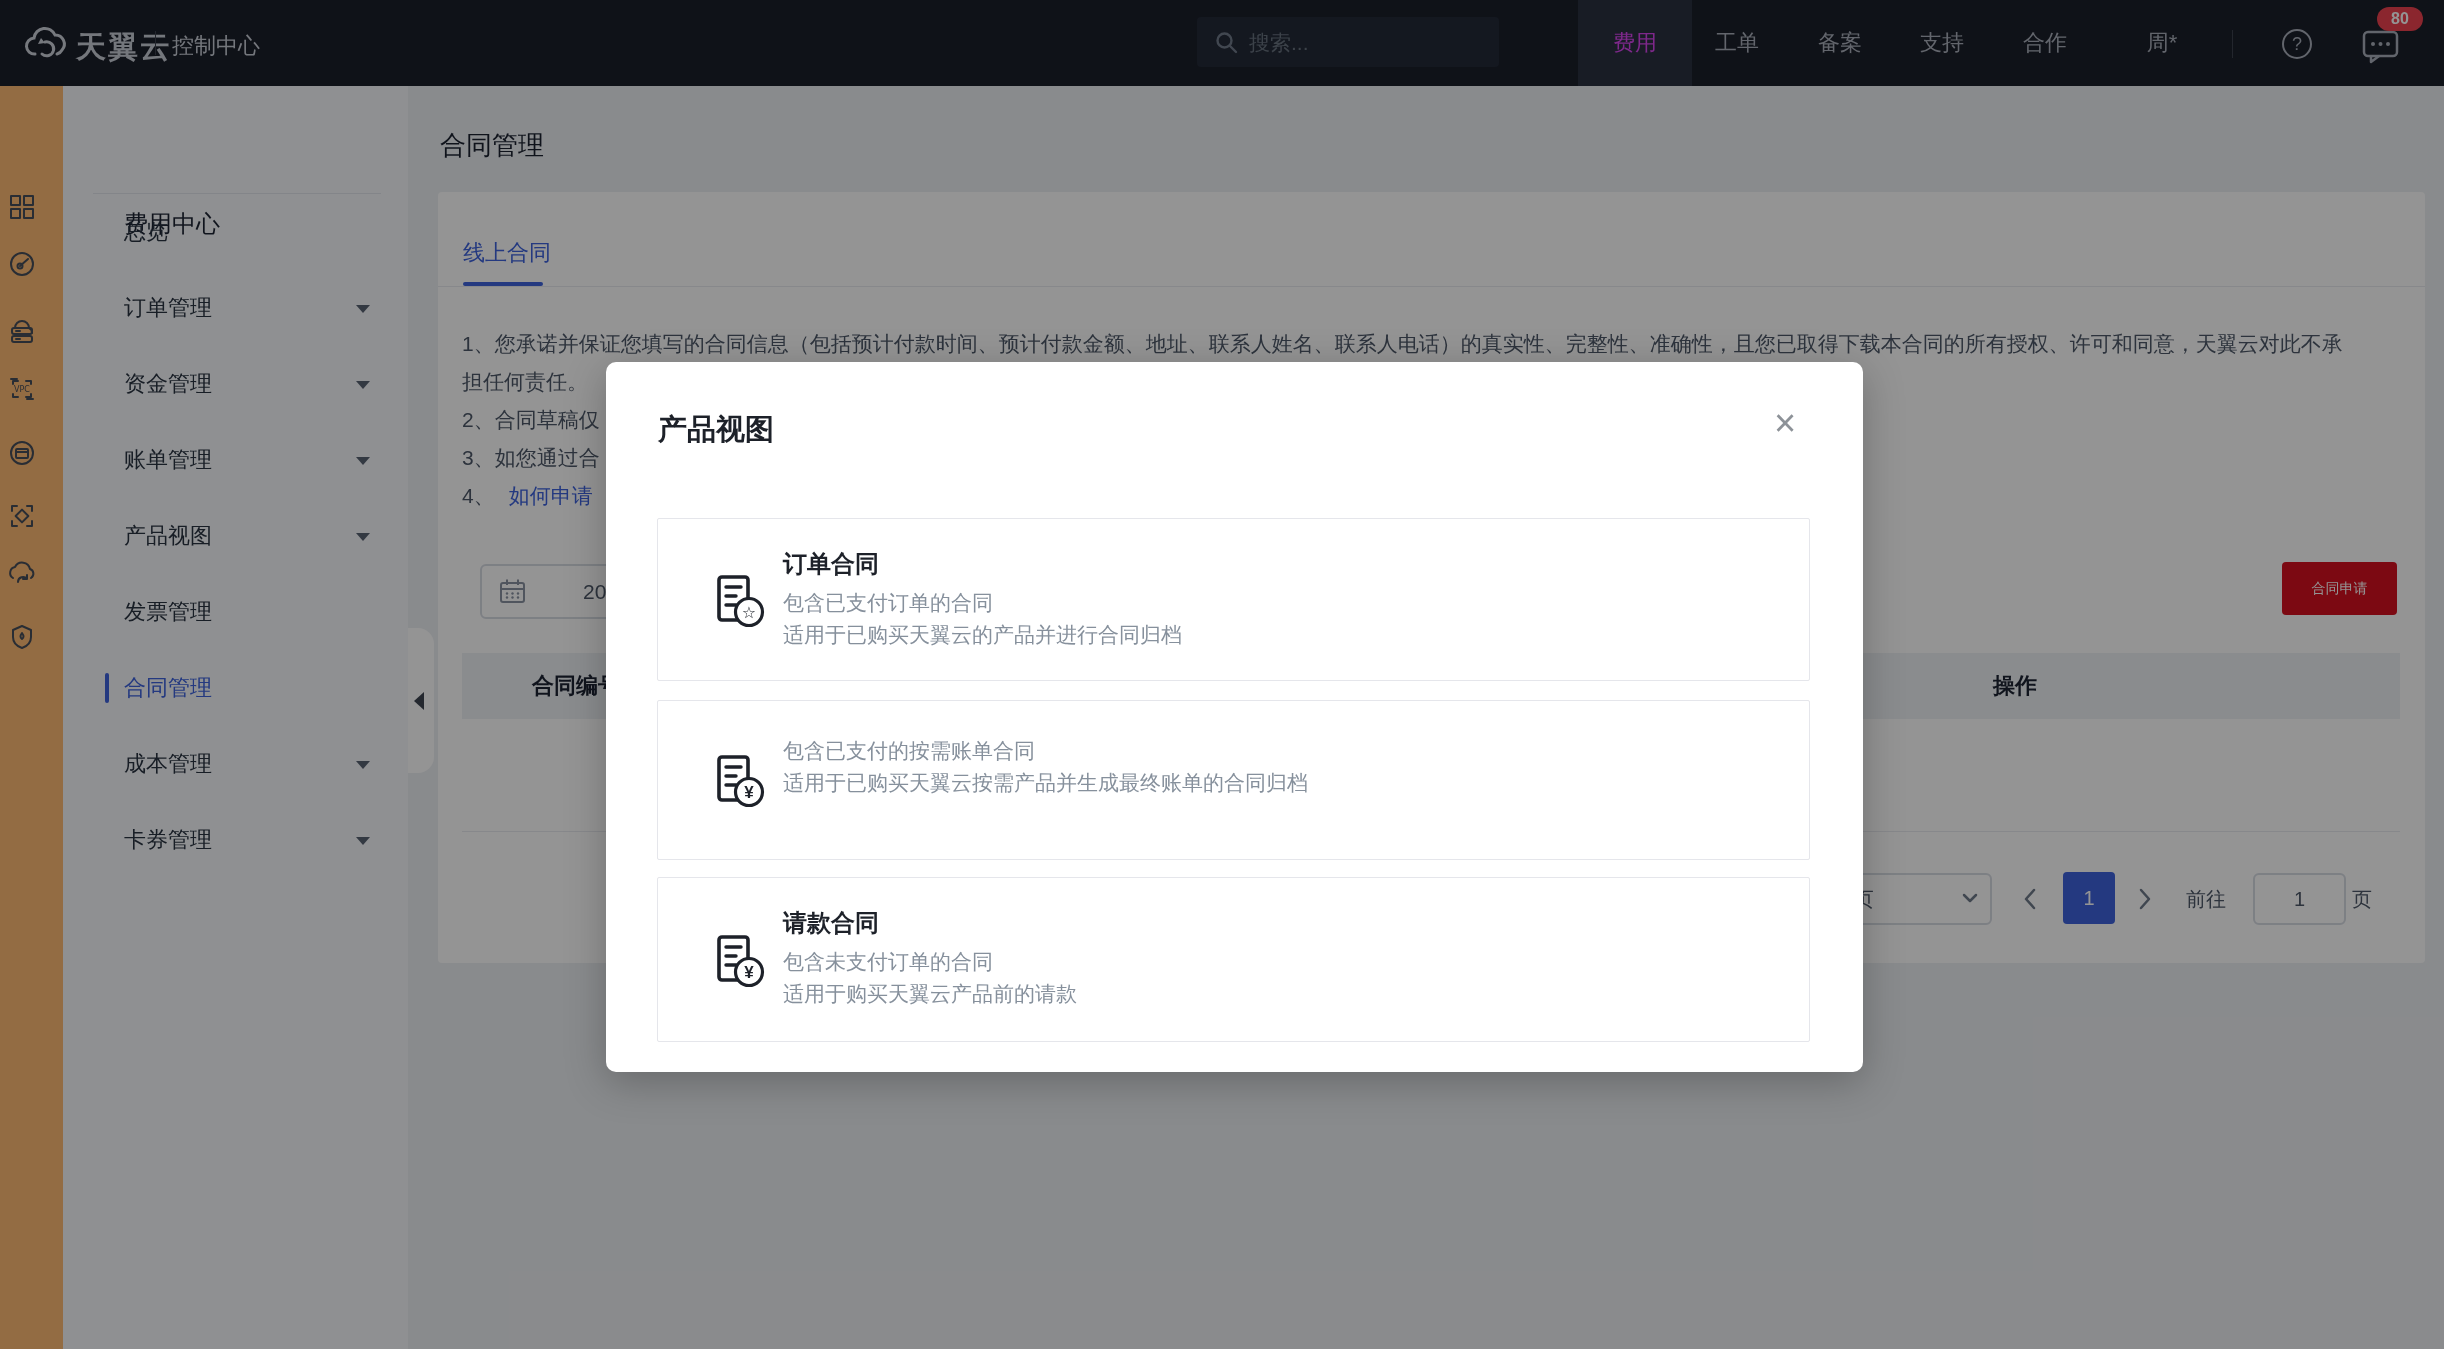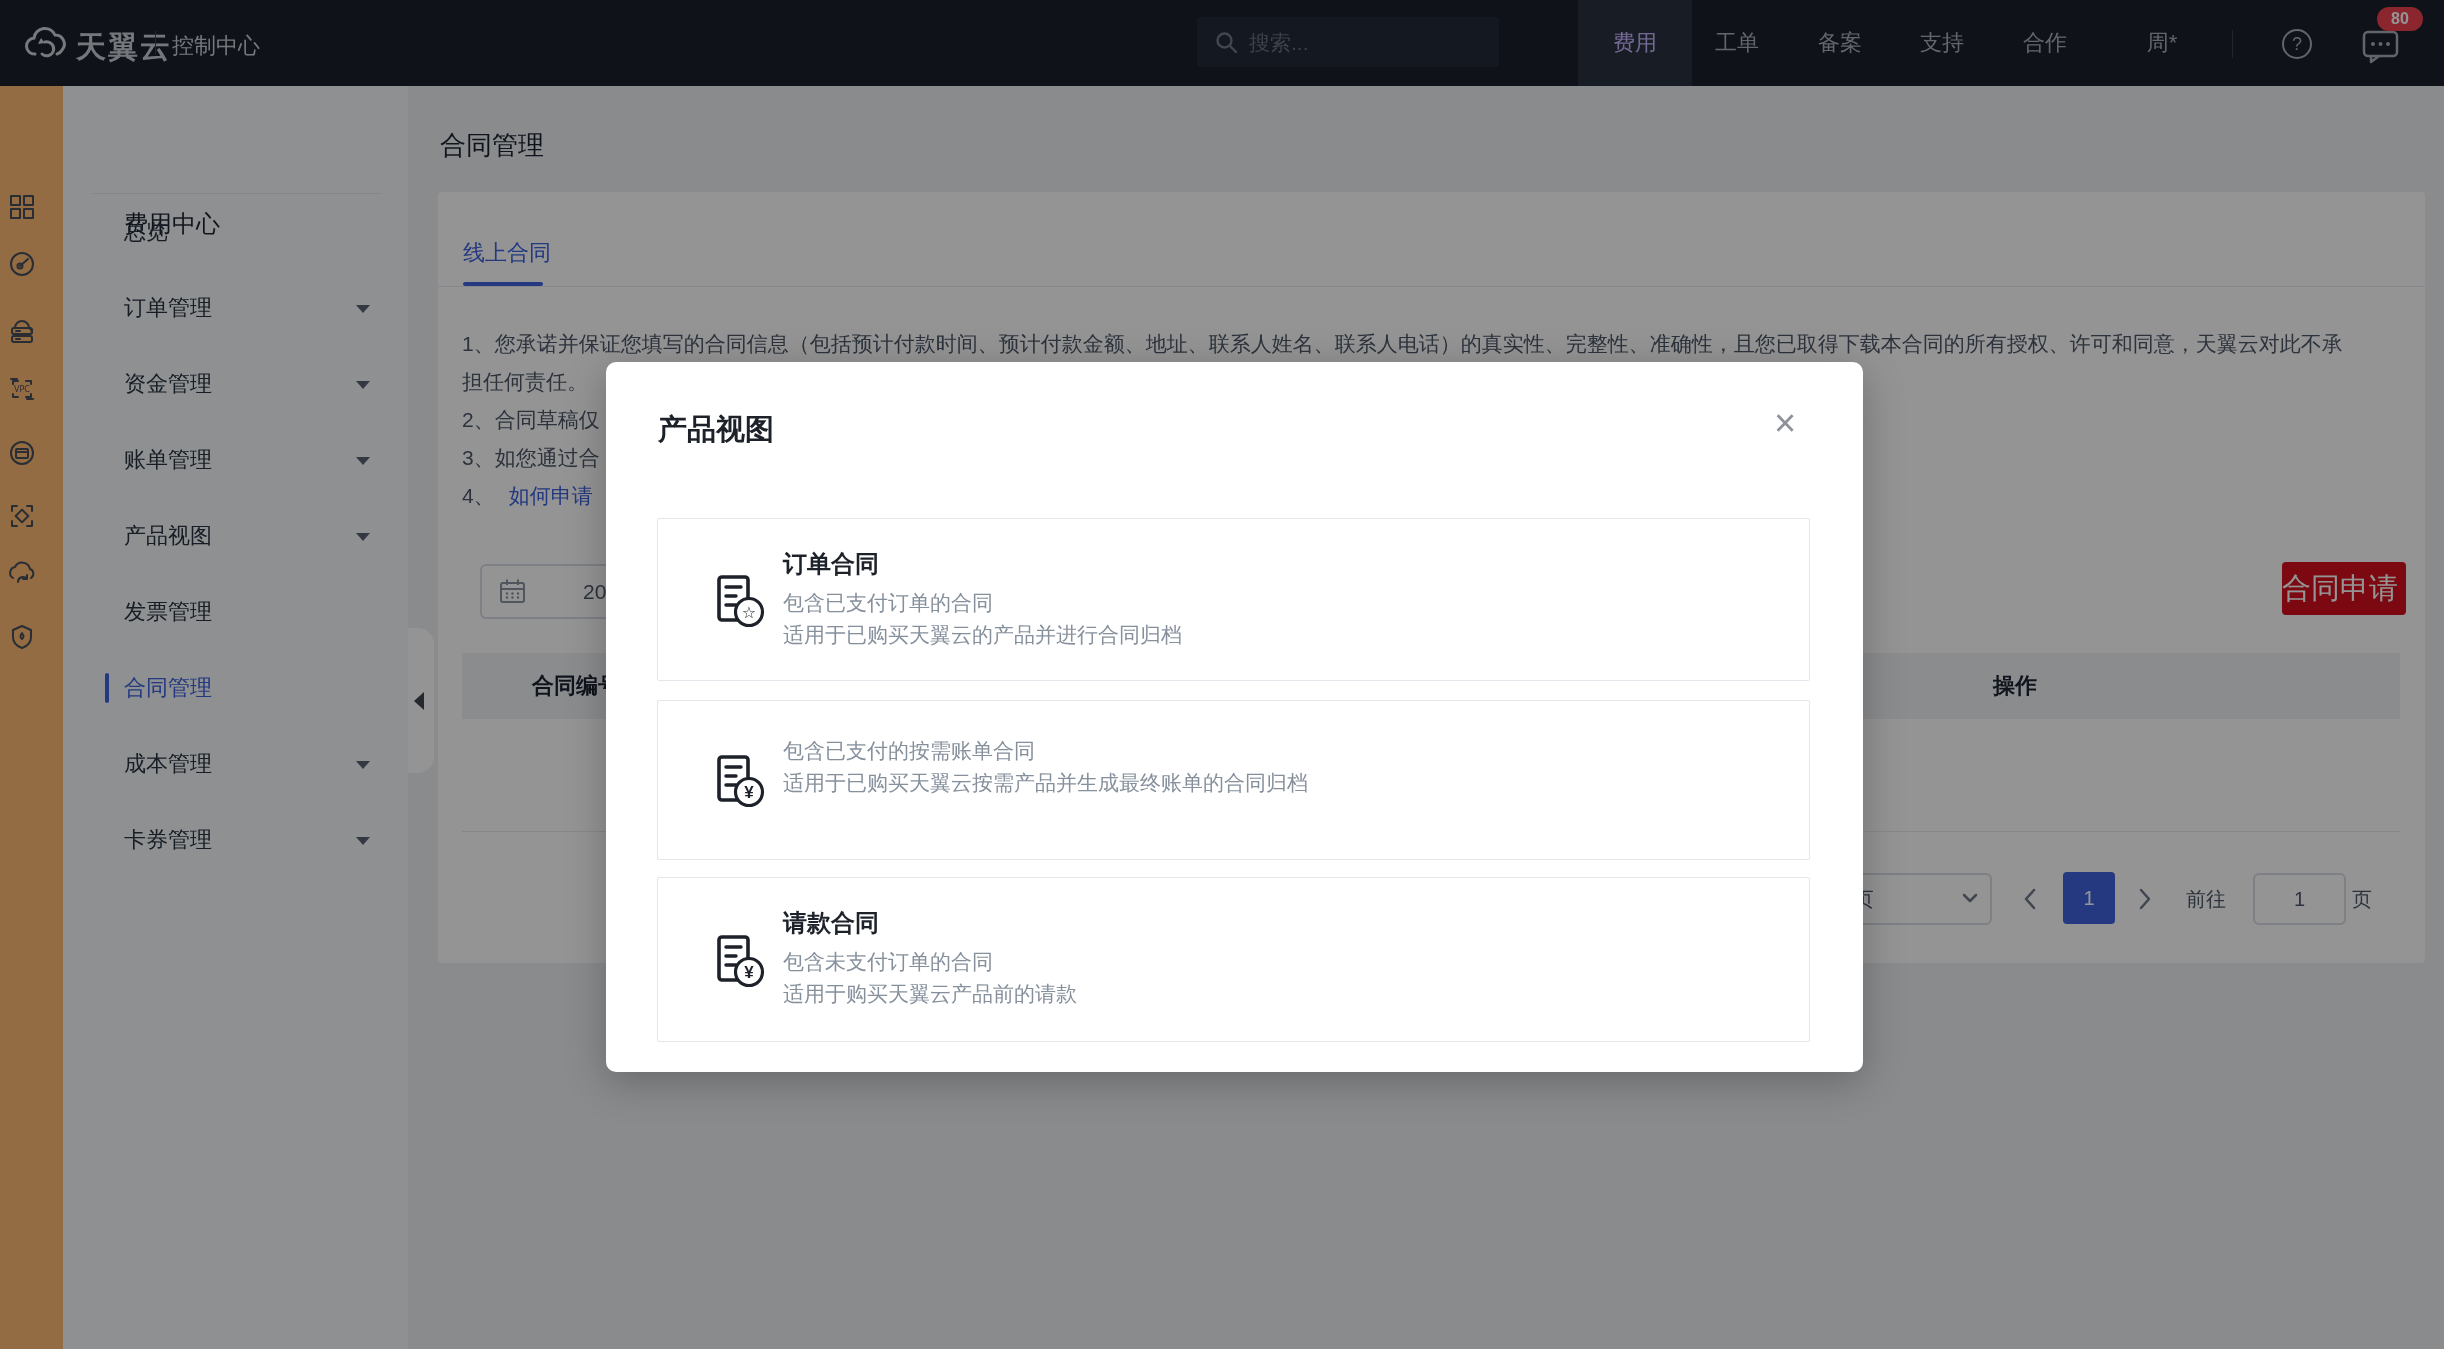--- a/index.html
+++ b/index.html
@@ -3,21 +3,21 @@
 <meta charset="utf-8">
 <style>
   html,body{margin:0;padding:0;}
   body{width:2444px;height:1349px;position:relative;overflow:hidden;
        font-family:"Liberation Sans","DejaVu Sans",sans-serif;background:#edeff3;}
   .abs{position:absolute;}
   
   #hdr{left:0;top:0;width:2444px;height:86px;background:#1b1f2a;z-index:5;}
   .hdr-txt{color:#c8cdd6;}
   .nav-item{height:86px;line-height:86px;font-size:22px;color:#a9afba;text-align:center;}
-  .nav-item.active{background:#2a3140;color:#c4b5fd;}
+  .nav-item.active{background:#2a3140;color:#d946ef;}
   #hdr-search{left:1197px;top:17px;width:302px;height:50px;background:#232a38;border-radius:4px;}
   #hdr-search input{position:absolute;left:50px;top:0;width:230px;height:50px;background:transparent;border:none;outline:none;
        font-size:21px;color:#aeb6c2;font-family:inherit;}
   #hdr-search input::placeholder{color:#68727f;}
   .vsep{width:1px;background:#3d434f;}
   #help-circle{left:2282px;top:29px;width:26px;height:26px;border:2px solid #a9afba;border-radius:50%;
        color:#a9afba;font-size:18px;line-height:26px;text-align:center;}
   #msg-badge{left:2377px;top:7px;width:46px;height:24px;background:#ef4350;border-radius:13px;
        color:#fff;font-size:16px;line-height:24px;text-align:center;font-weight:600;z-index:6;}
   
@@ -39,22 +39,22 @@
   
   #page-title{left:440px;top:128px;font-size:26px;color:#1b2230;font-weight:500;}
   #card{left:438px;top:192px;width:1987px;height:771px;background:#fff;border-radius:4px;}
   #tab-online{left:25px;top:46px;font-size:22px;color:#3e63dd;font-weight:500;cursor:pointer;}
   #tab-underline{left:25px;top:90px;width:80px;height:4px;background:#3e63dd;border-radius:2px;}
   #tab-border{left:0;top:94px;width:1987px;height:1px;background:#e9ebf0;}
   .note-line{position:relative;height:38px;line-height:38px;font-size:21px;color:#4e5969;white-space:nowrap;}
   .note-link{color:#3e63dd;margin-left:14px;cursor:pointer;}
   #date-box{left:42px;top:372px;width:430px;height:51px;border:2px solid #d8dce4;border-radius:6px;background:#fff;}
   #date-val{position:absolute;left:101px;top:0;height:56px;line-height:51px;font-size:21px;color:#4e5969;}
-  #apply-btn{left:1844px;top:370px;width:124px;height:53px;background:#d6101f;border-radius:4px;
-       color:#fff;font-size:29px;text-align:left;line-height:53px;cursor:pointer;}
+  #apply-btn{left:1844px;top:370px;width:115px;height:53px;background:#d6101f;border-radius:4px;
+       color:#fff;font-size:14px;text-align:center;line-height:53px;cursor:pointer;}
   #thead{left:24px;top:461px;width:1938px;height:66px;background:#eef1f5;}
   .th{position:absolute;top:0;height:66px;line-height:66px;font-size:22px;font-weight:600;color:#1d2433;}
   #tbody-border{left:24px;top:639px;width:1938px;height:1px;background:#e9ebf0;}
   .pg{position:absolute;font-size:20px;color:#4e5969;}
   #pg-select{left:1352px;top:681px;width:198px;height:48px;border:2px solid #d8dce4;border-radius:6px;background:#fff;}
   #pg-select .lbl{position:absolute;left:14px;top:0;height:48px;line-height:48px;font-size:20px;color:#4e5969;white-space:nowrap;}
   #pg-page{left:1625px;top:680px;width:52px;height:52px;background:#3e63dd;border-radius:4px;
        color:#fff;font-size:20px;text-align:center;line-height:52px;cursor:pointer;}
   #pg-input{left:1815px;top:681px;width:85px;height:46px;border:2px solid #d8dce4;border-radius:6px;background:#fff;
        text-align:center;font-size:20px;color:#4e5969;font-family:inherit;outline:none;}

